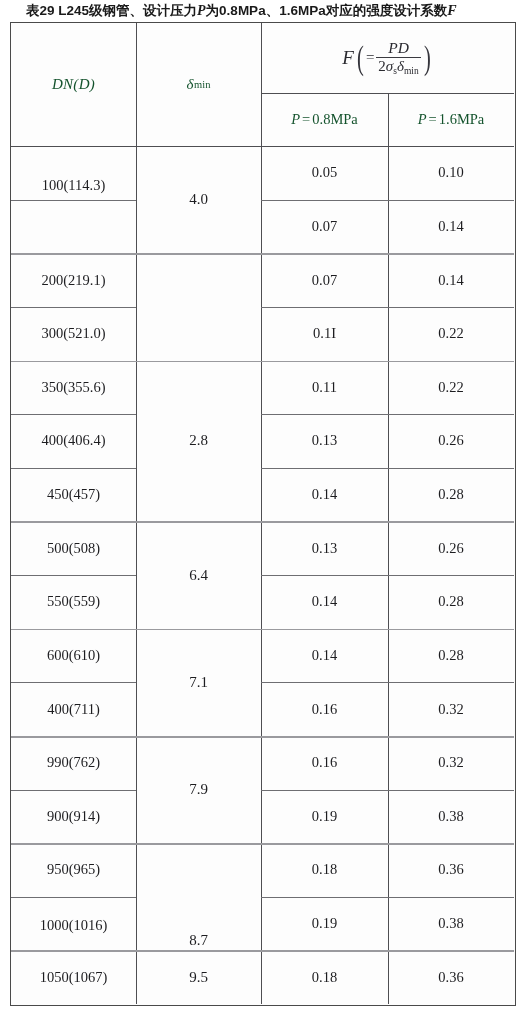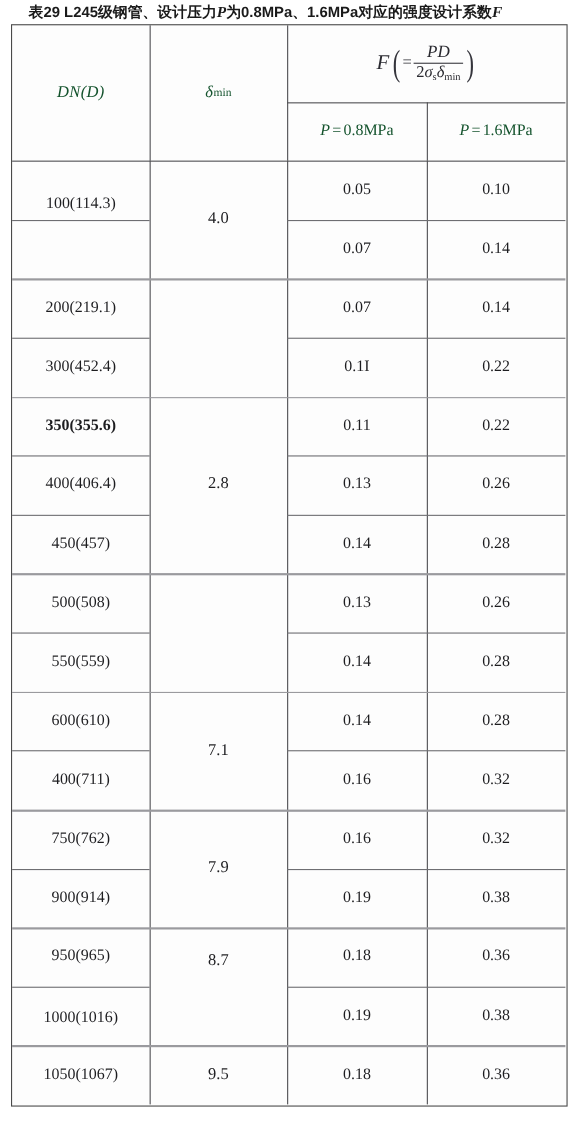--- a/index.html
+++ b/index.html
@@ -220,64 +220,65 @@
         <div class="vrule" style="left: 250px; top: 123px; height: 858px;"></div>
         <div class="vrule" style="left: 377px; top: 123px; height: 858px;"></div>
         <div class="cell dn" style="left: 0px; top: 123px; width: 125px; height: 53.625px; margin-top: 13px;">100(114.3)</div>
         <div class="cell val" style="left: 250px; top: 123px; width: 127px; height: 53.625px;">0.05</div>
         <div class="cell val" style="left: 377px; top: 123px; width: 126px; height: 53.625px;">0.10</div>
         <div class="cell val" style="left: 250px; top: 176.625px; width: 127px; height: 53.625px;">0.07</div>
         <div class="cell val" style="left: 377px; top: 176.625px; width: 126px; height: 53.625px;">0.14</div>
         <div class="cell dn" style="left: 0px; top: 230.25px; width: 125px; height: 53.625px;">200(219.1)</div>
         <div class="cell val" style="left: 250px; top: 230.25px; width: 127px; height: 53.625px;">0.07</div>
         <div class="cell val" style="left: 377px; top: 230.25px; width: 126px; height: 53.625px;">0.14</div>
-        <div class="cell dn" style="left: 0px; top: 283.875px; width: 125px; height: 53.625px;">300(452.4)</div>
+        <div class="cell dn" style="left: 0px; top: 283.875px; width: 125px; height: 53.625px;">300(521.0)</div>
         <div class="cell val" style="left: 250px; top: 283.875px; width: 127px; height: 53.625px;">0.1I</div>
         <div class="cell val" style="left: 377px; top: 283.875px; width: 126px; height: 53.625px;">0.22</div>
-        <div class="cell dn" style="left: 0px; top: 337.5px; width: 125px; height: 53.625px; font-weight: bold;">350(355.6)</div>
+        <div class="cell dn" style="left: 0px; top: 337.5px; width: 125px; height: 53.625px;">350(355.6)</div>
         <div class="cell val" style="left: 250px; top: 337.5px; width: 127px; height: 53.625px;">0.11</div>
         <div class="cell val" style="left: 377px; top: 337.5px; width: 126px; height: 53.625px;">0.22</div>
         <div class="cell dn" style="left: 0px; top: 391.125px; width: 125px; height: 53.625px;">400(406.4)</div>
         <div class="cell val" style="left: 250px; top: 391.125px; width: 127px; height: 53.625px;">0.13</div>
         <div class="cell val" style="left: 377px; top: 391.125px; width: 126px; height: 53.625px;">0.26</div>
         <div class="cell dn" style="left: 0px; top: 444.75px; width: 125px; height: 53.625px;">450(457)</div>
         <div class="cell val" style="left: 250px; top: 444.75px; width: 127px; height: 53.625px;">0.14</div>
         <div class="cell val" style="left: 377px; top: 444.75px; width: 126px; height: 53.625px;">0.28</div>
         <div class="cell dn" style="left: 0px; top: 498.375px; width: 125px; height: 53.625px;">500(508)</div>
         <div class="cell val" style="left: 250px; top: 498.375px; width: 127px; height: 53.625px;">0.13</div>
         <div class="cell val" style="left: 377px; top: 498.375px; width: 126px; height: 53.625px;">0.26</div>
         <div class="cell dn" style="left: 0px; top: 552px; width: 125px; height: 53.625px;">550(559)</div>
         <div class="cell val" style="left: 250px; top: 552px; width: 127px; height: 53.625px;">0.14</div>
         <div class="cell val" style="left: 377px; top: 552px; width: 126px; height: 53.625px;">0.28</div>
         <div class="cell dn" style="left: 0px; top: 605.625px; width: 125px; height: 53.625px;">600(610)</div>
         <div class="cell val" style="left: 250px; top: 605.625px; width: 127px; height: 53.625px;">0.14</div>
         <div class="cell val" style="left: 377px; top: 605.625px; width: 126px; height: 53.625px;">0.28</div>
         <div class="cell dn" style="left: 0px; top: 659.25px; width: 125px; height: 53.625px;">400(711)</div>
         <div class="cell val" style="left: 250px; top: 659.25px; width: 127px; height: 53.625px;">0.16</div>
         <div class="cell val" style="left: 377px; top: 659.25px; width: 126px; height: 53.625px;">0.32</div>
-        <div class="cell dn" style="left: 0px; top: 712.875px; width: 125px; height: 53.625px;">750(762)</div>
+        <div class="cell dn" style="left: 0px; top: 712.875px; width: 125px; height: 53.625px;">990(762)</div>
         <div class="cell val" style="left: 250px; top: 712.875px; width: 127px; height: 53.625px;">0.16</div>
         <div class="cell val" style="left: 377px; top: 712.875px; width: 126px; height: 53.625px;">0.32</div>
         <div class="cell dn" style="left: 0px; top: 766.5px; width: 125px; height: 53.625px;">900(914)</div>
         <div class="cell val" style="left: 250px; top: 766.5px; width: 127px; height: 53.625px;">0.19</div>
         <div class="cell val" style="left: 377px; top: 766.5px; width: 126px; height: 53.625px;">0.38</div>
         <div class="cell dn" style="left: 0px; top: 820.125px; width: 125px; height: 53.625px;">950(965)</div>
         <div class="cell val" style="left: 250px; top: 820.125px; width: 127px; height: 53.625px;">0.18</div>
         <div class="cell val" style="left: 377px; top: 820.125px; width: 126px; height: 53.625px;">0.36</div>
         <div class="cell dn" style="left: 0px; top: 873.75px; width: 125px; height: 58px;">1000(1016)</div>
         <div class="cell val" style="left: 250px; top: 873.75px; width: 127px; height: 53.625px;">0.19</div>
         <div class="cell val" style="left: 377px; top: 873.75px; width: 126px; height: 53.625px;">0.38</div>
         <div class="cell dn" style="left: 0px; top: 927.375px; width: 125px; height: 53.625px;">1050(1067)</div>
         <div class="cell val" style="left: 250px; top: 927.375px; width: 127px; height: 53.625px;">0.18</div>
         <div class="cell val" style="left: 377px; top: 927.375px; width: 126px; height: 53.625px;">0.36</div>
         <div class="cell dmin" style="left: 125px; top: 123px; width: 125px; height: 107.25px;">4.0</div>
         <div class="cell dmin" style="left: 125px; top: 337.5px; width: 125px; height: 160.875px;">2.8</div>
+        <div class="cell dmin" style="left: 125px; top: 498.375px; width: 125px; height: 107.25px;">6.4</div>
         <div class="cell dmin" style="left: 125px; top: 605.625px; width: 125px; height: 107.25px;">7.1</div>
         <div class="cell dmin" style="left: 125px; top: 712.875px; width: 125px; height: 107.25px;">7.9</div>
-        <div class="cell dmin" style="left: 125px; top: 797px; width: 125px; height: 107.25px;">8.7</div>
+        <div class="cell dmin" style="left: 125px; top: 864px; width: 125px; height: 107.25px;">8.7</div>
         <div class="cell dmin" style="left: 125px; top: 927.375px; width: 125px; height: 53.625px;">9.5</div>
         <div class="hrule-thin" style="left: 0px; top: 176.625px; width: 125px;"></div>
         <div class="hrule-thin" style="left: 250px; top: 176.625px; width: 253px;"></div>
         <div class="hrule-group" style="left: 0px; top: 230.25px; width: 503px;"></div>
         <div class="hrule-thin" style="left: 0px; top: 283.875px; width: 125px;"></div>
         <div class="hrule-thin" style="left: 250px; top: 283.875px; width: 253px;"></div>
         <div class="hrule-group" style="left: 0px; top: 337.5px; width: 503px;"></div>
         <div class="hrule-thin" style="left: 0px; top: 391.125px; width: 125px;"></div>
         <div class="hrule-thin" style="left: 250px; top: 391.125px; width: 253px;"></div>
         <div class="hrule-thin" style="left: 0px; top: 444.75px; width: 125px;"></div>

